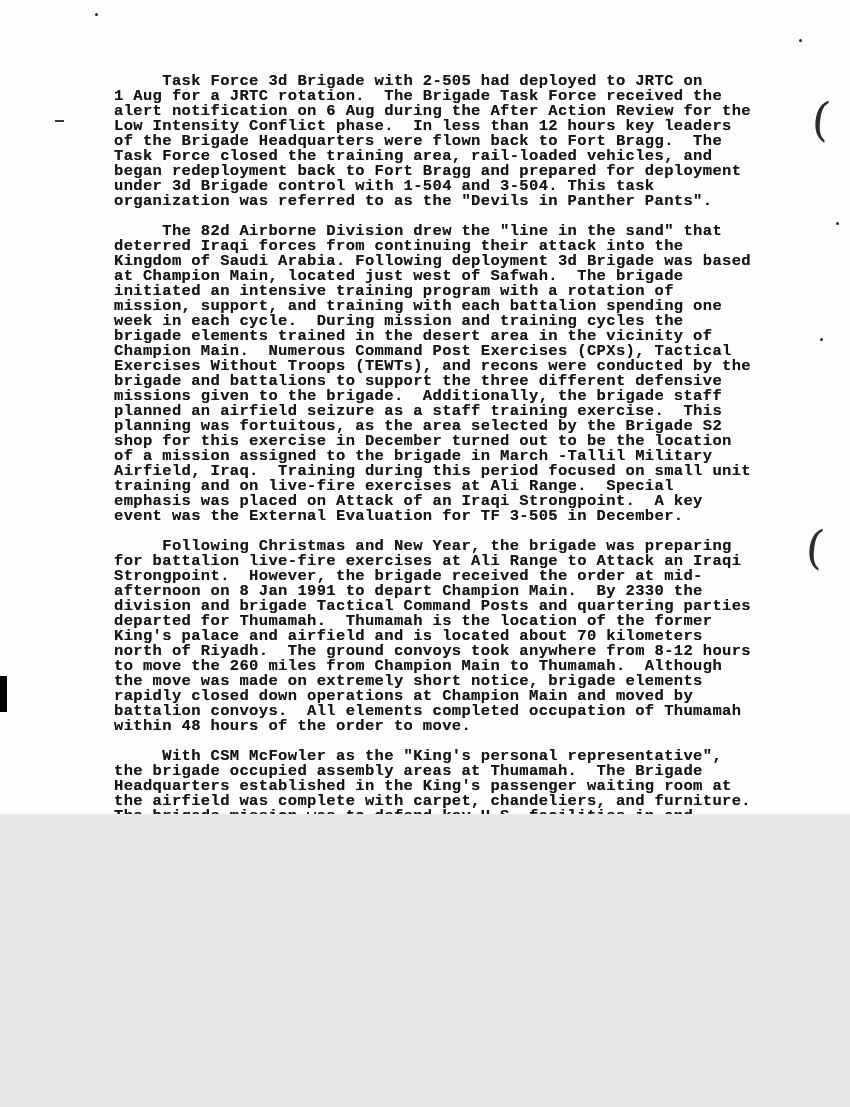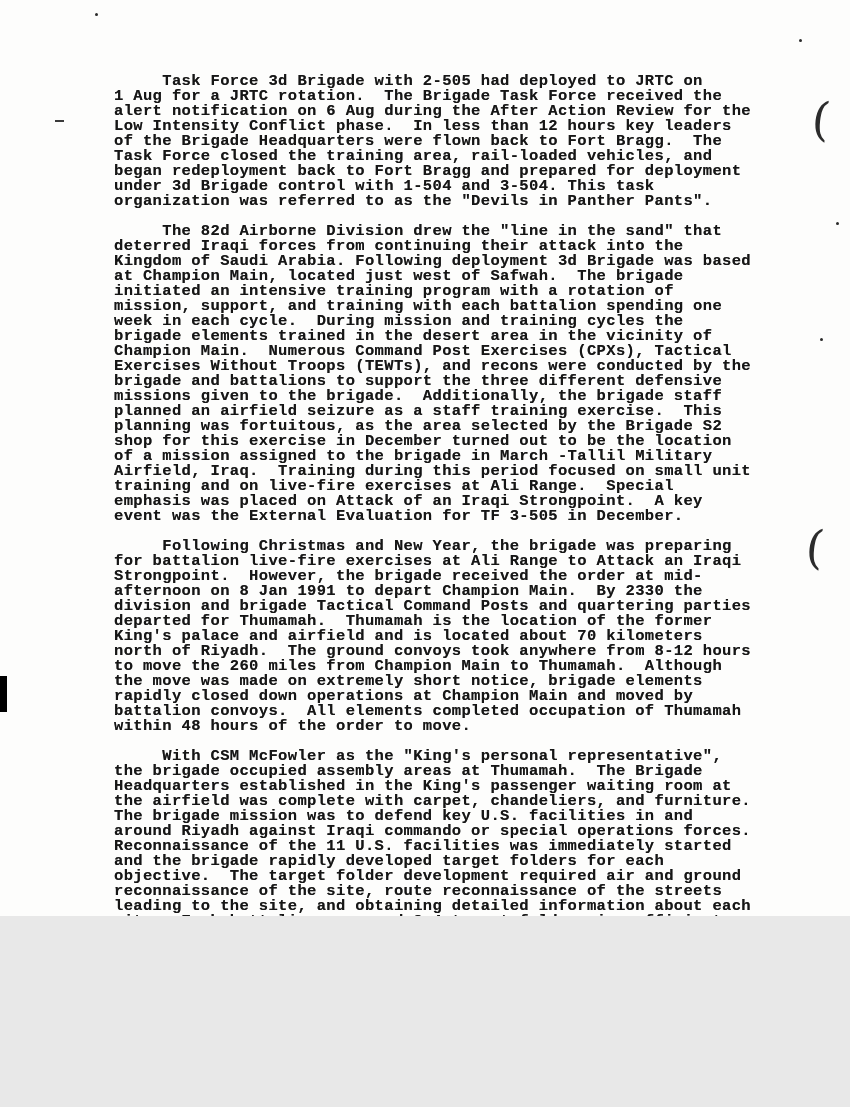--- a/index.html
+++ b/index.html
@@ -3,21 +3,21 @@
 <meta charset="utf-8">
 <style>
   html, body {
     margin: 0;
     padding: 0;
     background: #e8e8e8;
   }
   .page {
     position: relative;
     width: 850px;
-    height: 916px;
+    height: 814px;
     background: #fdfdfc;
     overflow: hidden;
     font-family: "Liberation Mono", "DejaVu Sans Mono", monospace;
   }
   .content {
     position: absolute;
     left: 114px;
     top: 74px;
     width: 672px;
     color: #161616;

